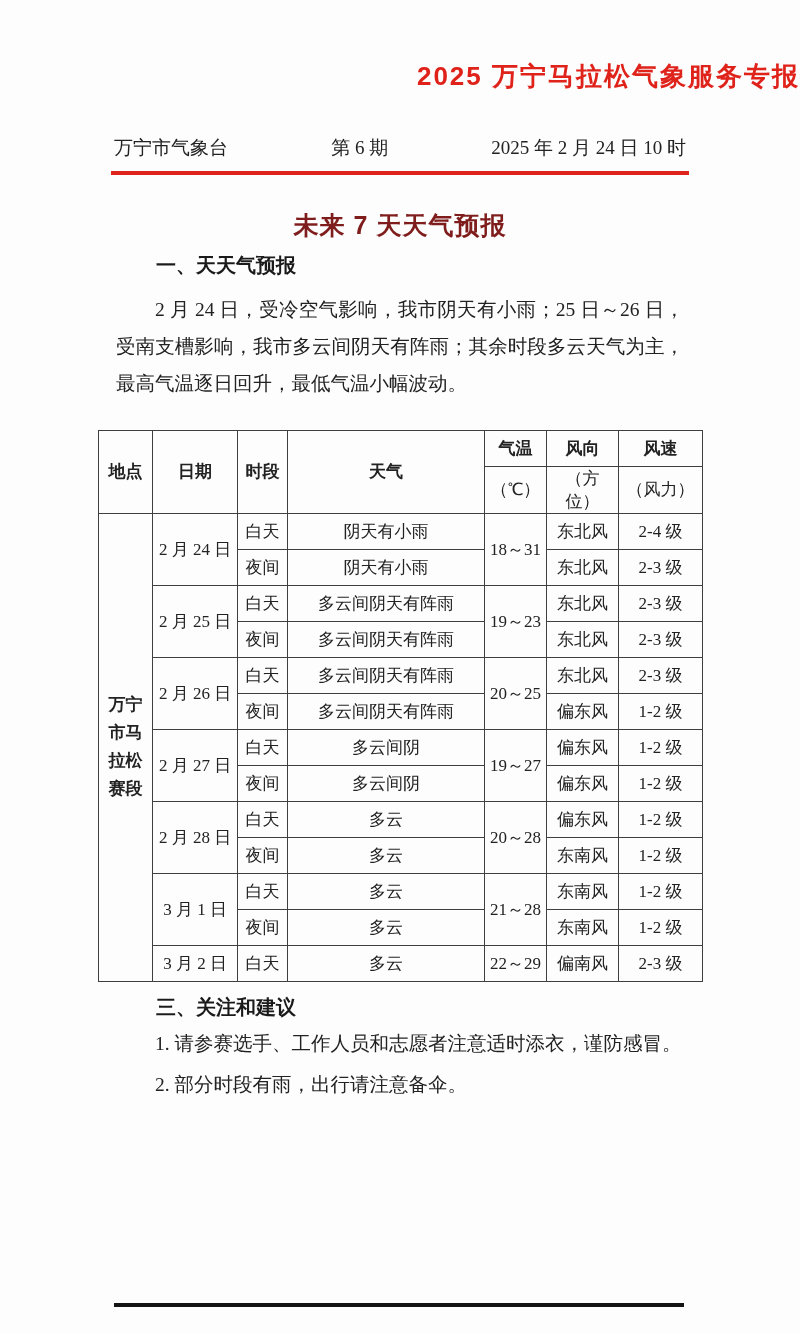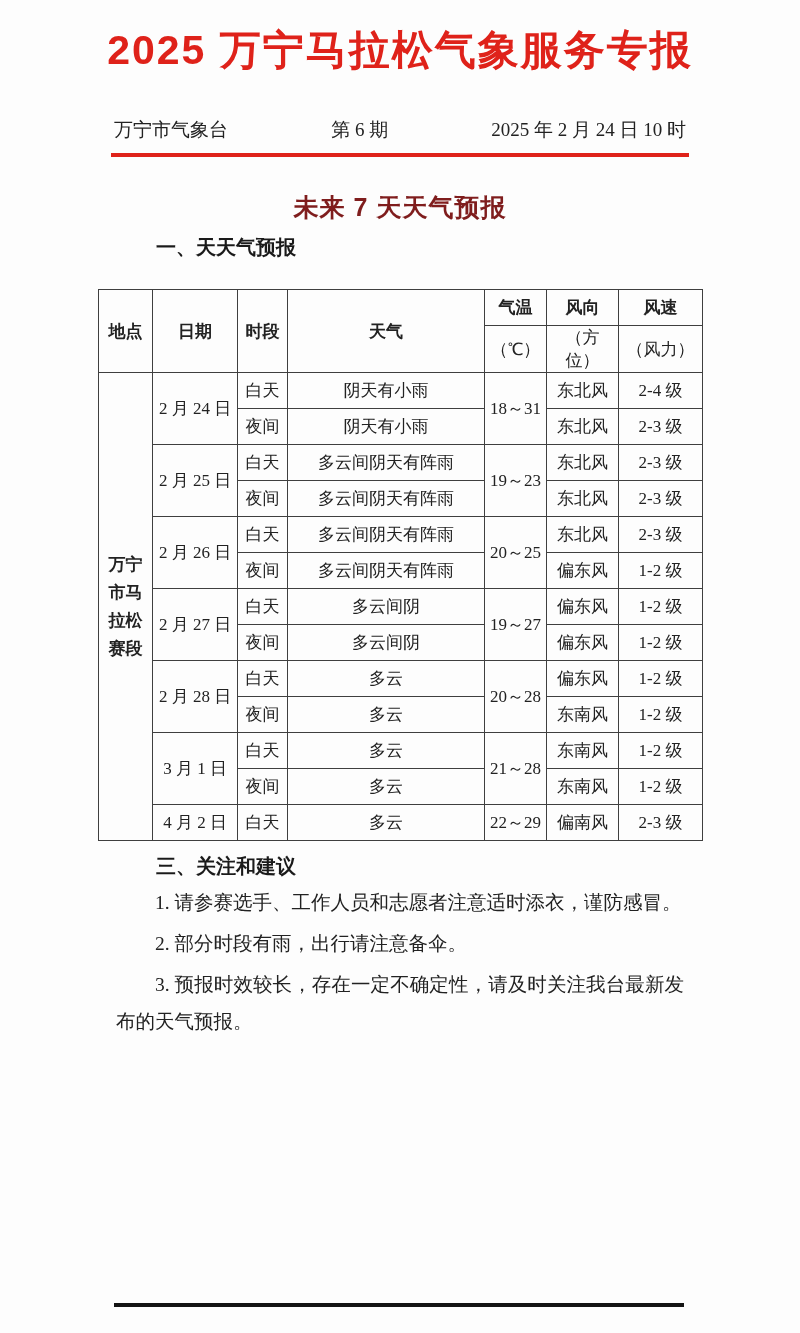--- a/index.html
+++ b/index.html
@@ -10,25 +10,25 @@
     height: 1333px;
     margin: 0 auto;
     background: #fdfdfd;
     overflow: hidden;
     color: #1c1c1c;
     font-family: "Liberation Serif", serif;
   }
   .content { padding: 0 98px; }
 
   .doc-title {
-    padding-top: 28px;
-    text-align: center;
-    font-family: "Liberation Sans", sans-serif;
-    font-weight: bold;
-    font-size: 41px;
+    padding-top: 62px;
+    text-align: right;
+    font-family: "Liberation Sans", sans-serif;
+    font-weight: bold;
+    font-size: 26px;
     letter-spacing: 2px;
     color: #df221a;
     line-height: 1.1;
   }
 
   .masthead {
     display: flex;
     justify-content: space-between;
     align-items: center;
     margin: 44px 16px 0;
@@ -128,20 +128,21 @@
       <span>第 6 期</span>
       <span>2025 年 2 月 24 日 10 时</span>
     </div>
 
     <div class="red-rule"></div>
 
     <div class="forecast-title">未来 7 天天气预报</div>
 
     <div class="section-head s1">一、天天气预报</div>
 
+    <p class="para">2 月 24 日，受冷空气影响，我市阴天有小雨；25 日～26 日，受南支槽影响，我市多云间阴天有阵雨；其余时段多云天气为主，最高气温逐日回升，最低气温小幅波动。</p>
 
 
     <table class="wx">
       <colgroup>
         <col style="width:54px">
           <col style="width:85px">
           <col style="width:50px">
           <col style="width:197px">
           <col style="width:62px">
           <col style="width:72px">
@@ -243,33 +244,32 @@
           <td>东南风</td>
           <td>1-2 级</td>
         </tr>
         <tr>
           <td>夜间</td>
           <td>多云</td>
           <td>东南风</td>
           <td>1-2 级</td>
         </tr>
         <tr>
-          <td>4 月 2 日</td>
+          <td>3 月 2 日</td>
           <td>白天</td>
           <td>多云</td>
           <td>22～29</td>
           <td>偏南风</td>
           <td>2-3 级</td>
         </tr>
       </tbody>
     </table>
 
     <div class="section-head s3">三、关注和建议</div>
 
     <p class="para advice">1. 请参赛选手、工作人员和志愿者注意适时添衣，谨防感冒。</p>
     <p class="para advice">2. 部分时段有雨，出行请注意备伞。</p>
-    <p class="para advice">3. 预报时效较长，存在一定不确定性，请及时关注我台最新发布的天气预报。</p>
 
   </div>
 
   <div class="black-rule"></div>
 
 </div>
 
 </body></html>

